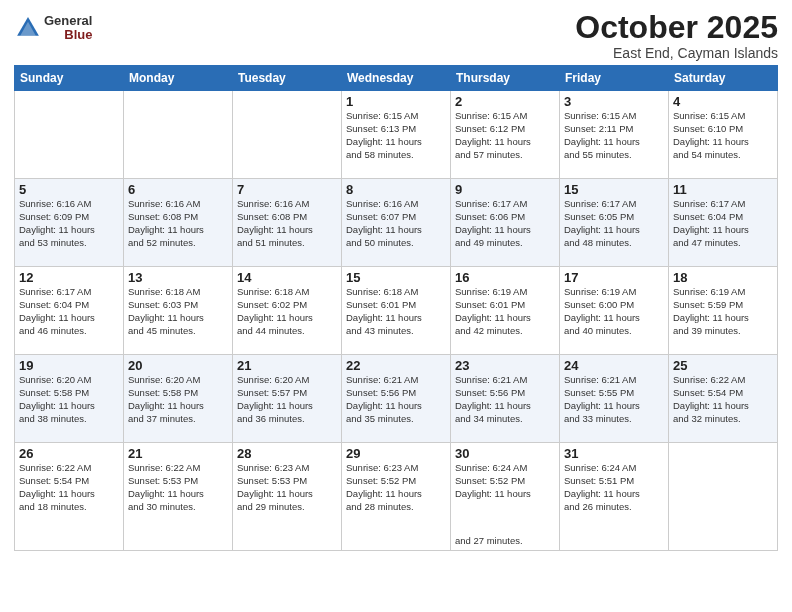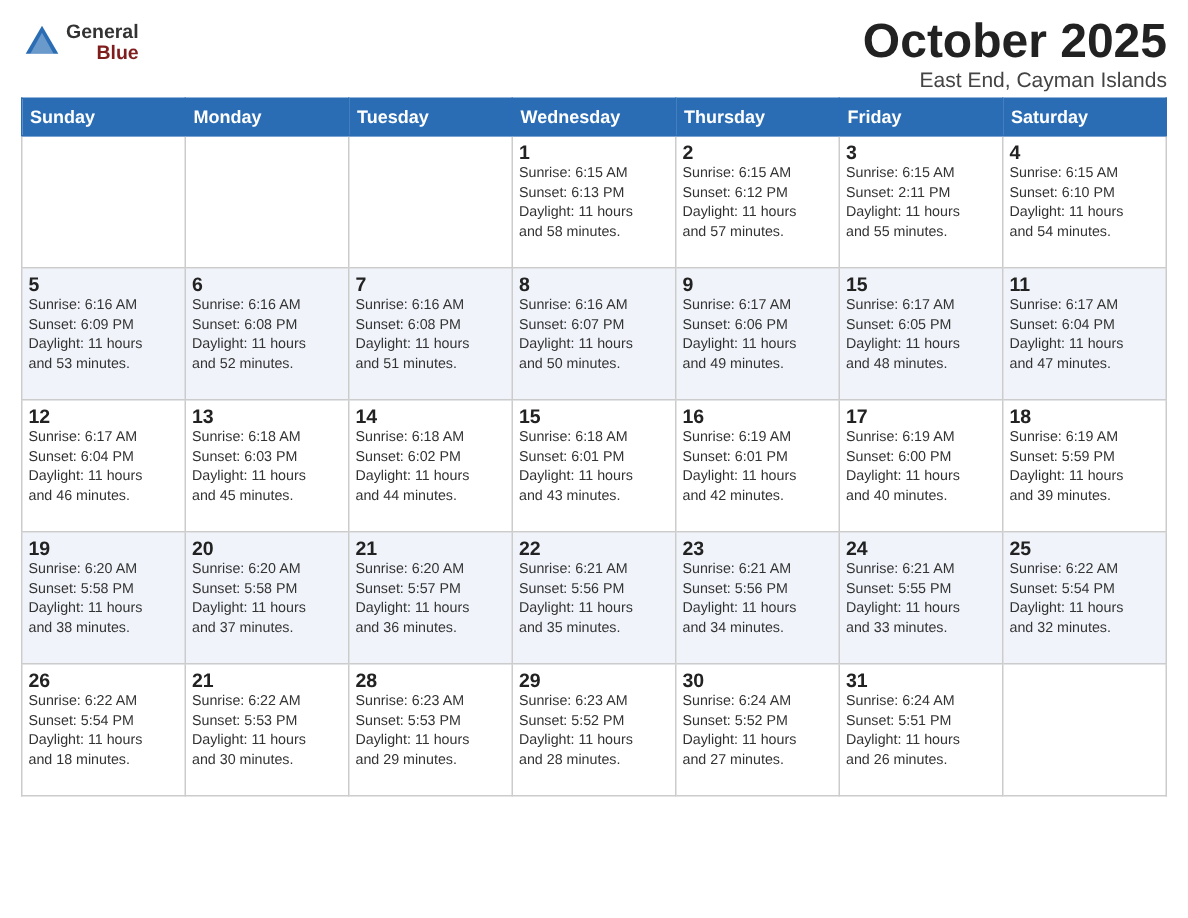--- a/index.html
+++ b/index.html
@@ -333,21 +333,21 @@
             <span style="display: block; line-height: 1.35;">Sunrise: 6:23 AM</span>
             <span style="display: block; line-height: 1.35;">Sunset: 5:52 PM</span>
             <span style="display: block; line-height: 1.35;">Daylight: 11 hours</span>
             <span style="display: block; line-height: 1.35;">and 28 minutes.</span>
           </td>
           <td>
             <span class="day-num">30</span>
             <span style="display: block; line-height: 1.35;">Sunrise: 6:24 AM</span>
             <span style="display: block; line-height: 1.35;">Sunset: 5:52 PM</span>
             <span style="display: block; line-height: 1.35;">Daylight: 11 hours</span>
-            <span style="display: block; line-height: 1.35;">and 27 minutes.</span>
+            <span style="display: block; line-height: 1.35; margin-top: 34px;">and 27 minutes.</span>
           </td>
           <td>
             <span class="day-num">31</span>
             <span style="display: block; line-height: 1.35;">Sunrise: 6:24 AM</span>
             <span style="display: block; line-height: 1.35;">Sunset: 5:51 PM</span>
             <span style="display: block; line-height: 1.35;">Daylight: 11 hours</span>
             <span style="display: block; line-height: 1.35;">and 26 minutes.</span>
           </td>
           <td class="empty"></td>
         </tr>

